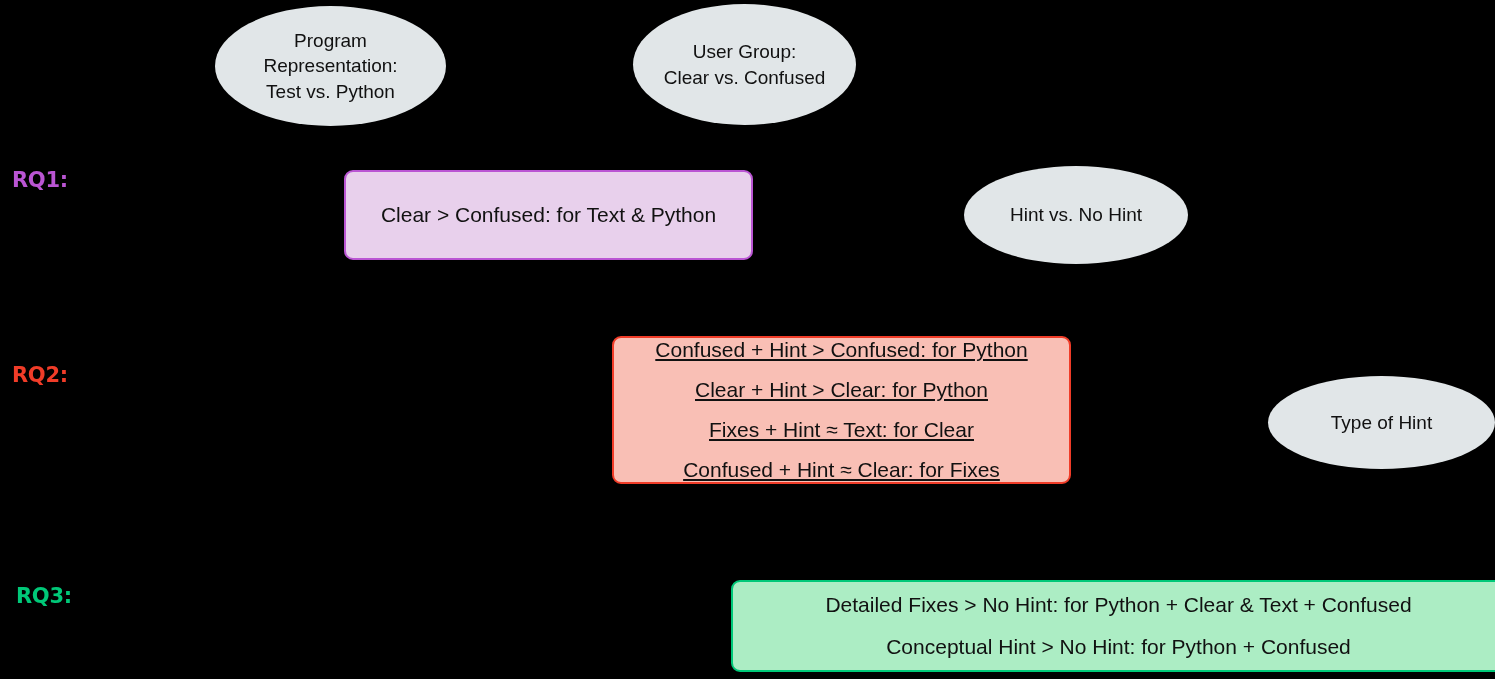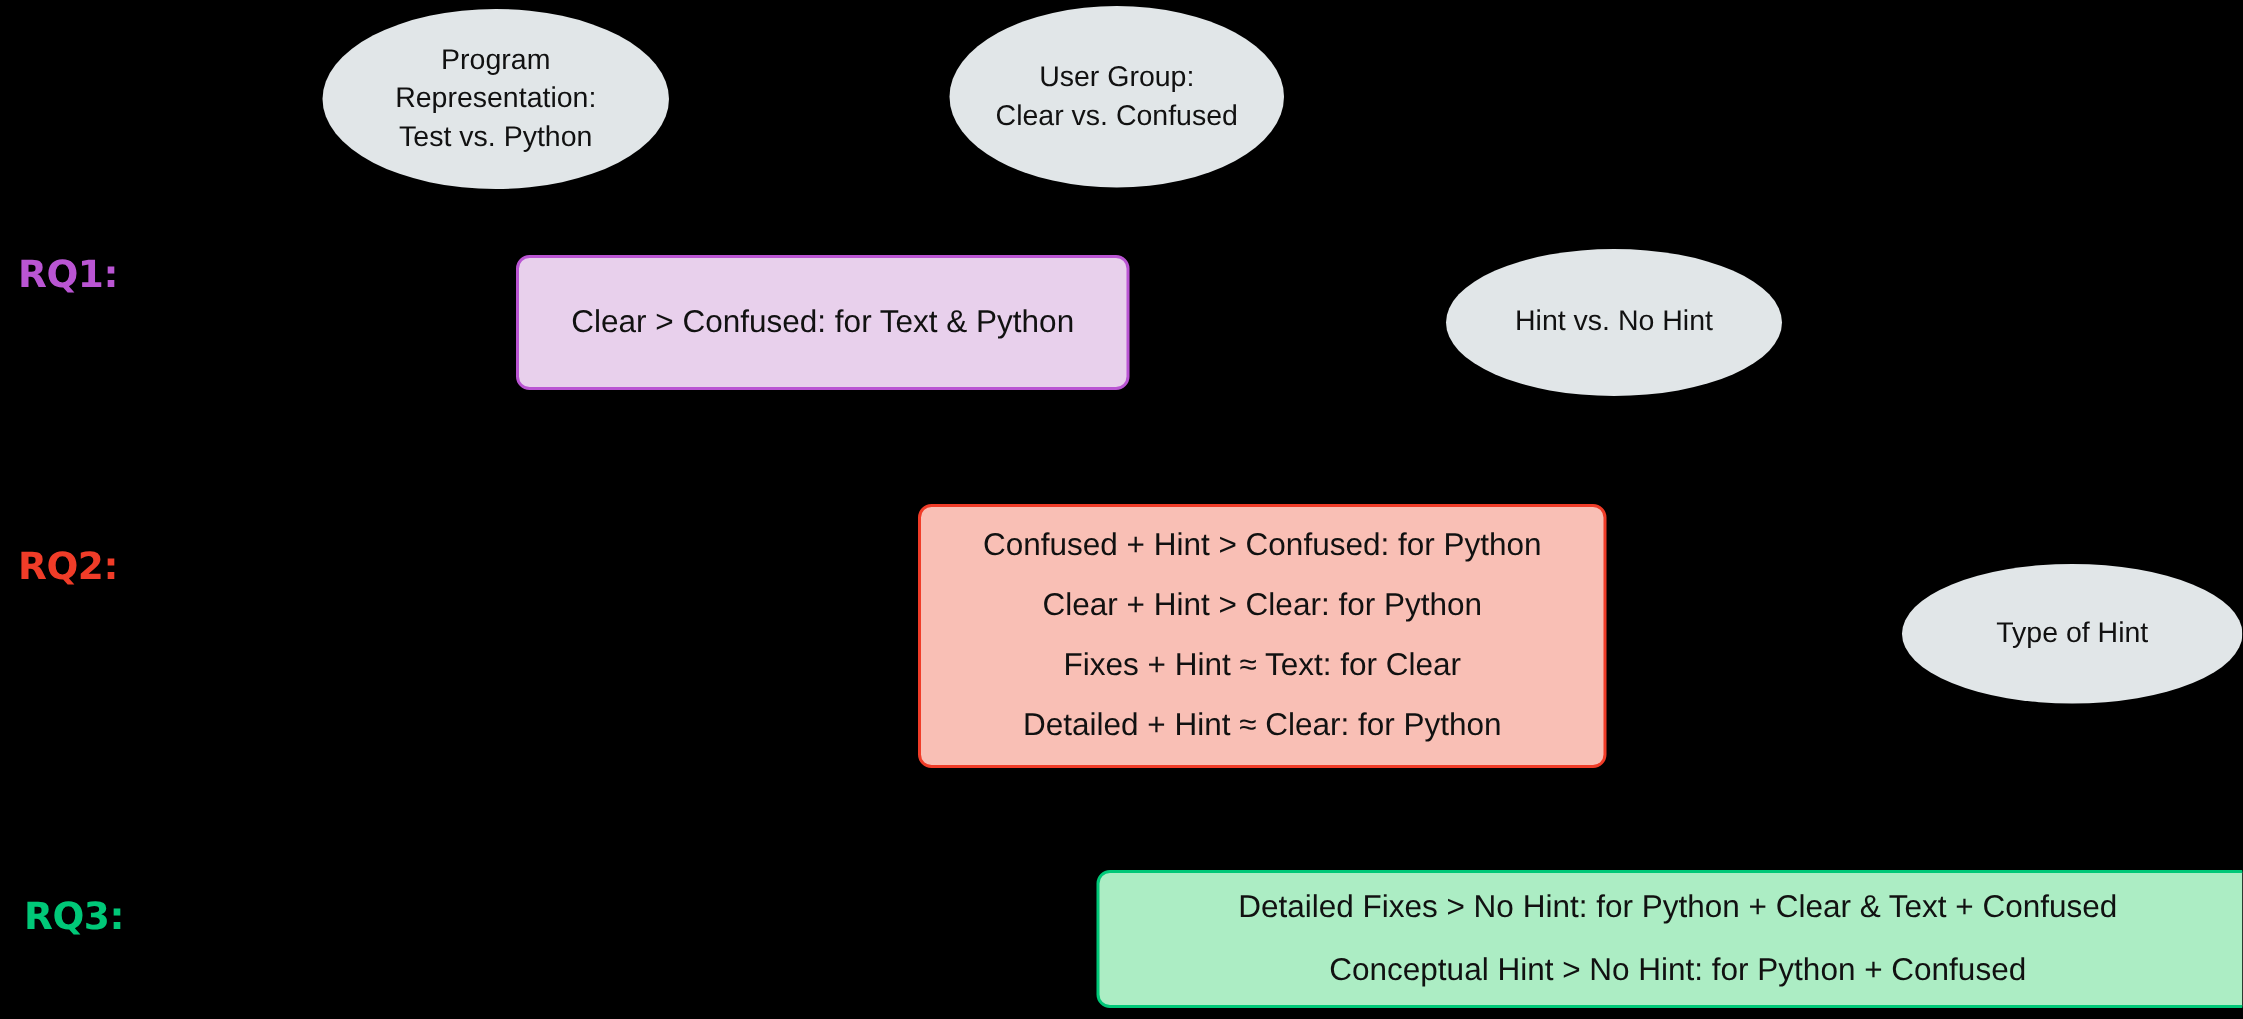--- a/index.html
+++ b/index.html
@@ -32,21 +32,21 @@
     line-height: 1.33;
     box-sizing: border-box;
     padding: 4px 10px;
     white-space: pre-line;
   }
 
   
   .rq-label {
     position: absolute;
     font-weight: bold;
-    font-size: 25px;
+    font-size: 21px;
     letter-spacing: -0.3px;
     font-family: "DejaVu Sans", sans-serif;
     white-space: nowrap;
   }
 
   
   .finding-box {
     position: absolute;
     box-sizing: border-box;
     border-radius: 9px;
@@ -119,27 +119,27 @@
   </div>
 
   <div class="rq-label" style="left:12px; top:168px; color:#ba55d3;">RQ1:</div>
 
   <div class="finding-box box-rq1" style="left:344px; top:170px; width:409px; height:90px;">
     <div class="finding-line">Clear &gt; Confused: for Text &amp; Python</div>
   </div>
 
   <div class="rq-label" style="left:12px; top:363px; color:#f03c28;">RQ2:</div>
 
-  <div class="finding-box box-rq2" style="left:612px; top:336px; width:459px; height:176px;">
+  <div class="finding-box box-rq2" style="left:612px; top:336px; width:459px; height:148px;text-decoration:underline;">
     <div class="finding-line">Confused + Hint &gt; Confused: for Python</div>
     <div class="finding-line">Clear + Hint &gt; Clear: for Python</div>
     <div class="finding-line">Fixes + Hint ≈ Text: for Clear</div>
-    <div class="finding-line">Detailed + Hint ≈ Clear: for Python</div>
+    <div class="finding-line">Confused + Hint ≈ Clear: for Fixes</div>
   </div>
 
-  <div class="rq-label" style="left:16px; top:584px; color:#00c878;margin-top:12px;">RQ3:</div>
+  <div class="rq-label" style="left:16px; top:584px; color:#00c878;">RQ3:</div>
 
   <div class="finding-box box-rq3" style="left:731px; top:580px; width:775px; height:92px;">
     <div class="finding-line">Detailed Fixes &gt; No Hint: for Python + Clear &amp; Text + Confused</div>
     <div class="finding-line">Conceptual Hint &gt; No Hint: for Python + Confused</div>
   </div>
 
 </div>
 
 </body></html>

